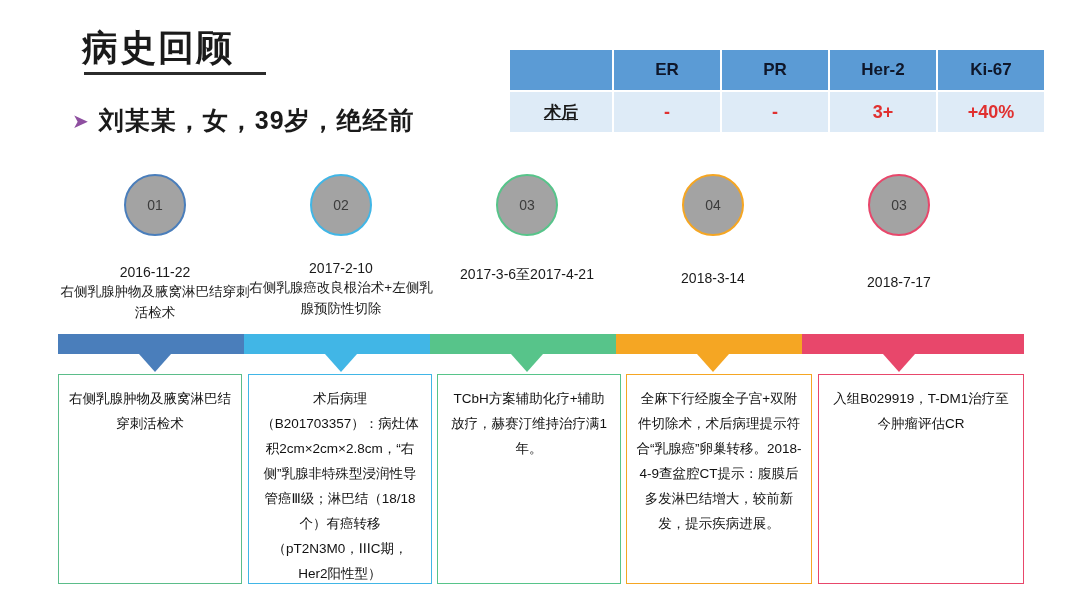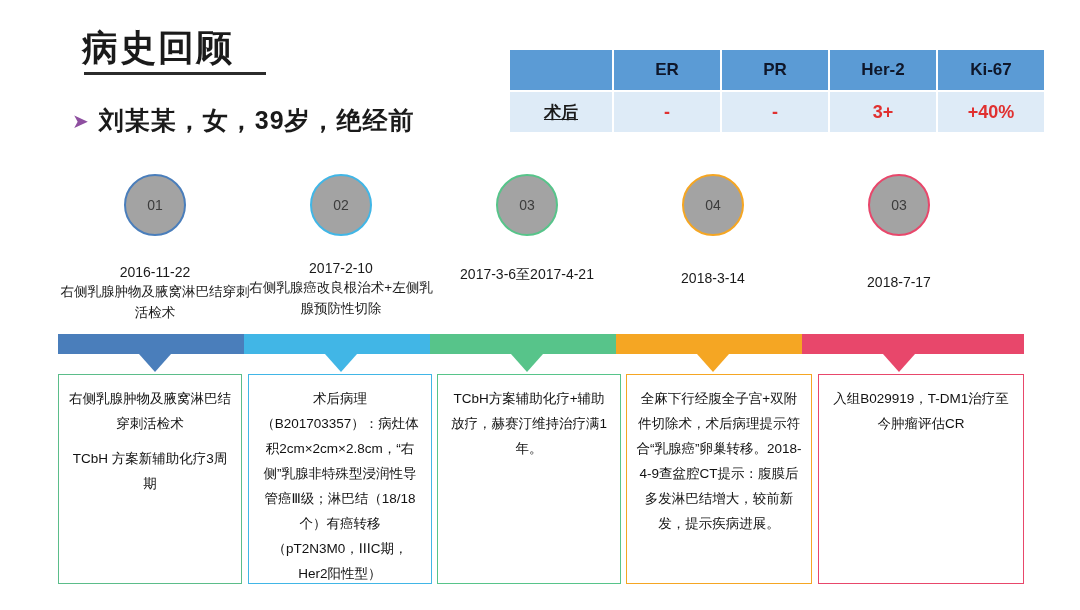--- a/index.html
+++ b/index.html
@@ -225,21 +225,20 @@
   <div id="seg-5" style="width: 222px; background: rgb(232, 71, 107);"></div>
 </div>
 <div class="band-arrow" id="arrow-1" style="left: 139px; border-top: 18px solid rgb(74, 126, 187);"></div>
 <div class="band-arrow" id="arrow-2" style="left: 325px; border-top: 18px solid rgb(65, 182, 230);"></div>
 <div class="band-arrow" id="arrow-3" style="left: 511px; border-top: 18px solid rgb(87, 196, 138);"></div>
 <div class="band-arrow" id="arrow-4" style="left: 697px; border-top: 18px solid rgb(245, 166, 35);"></div>
 <div class="band-arrow" id="arrow-5" style="left: 883px; border-top: 18px solid rgb(232, 71, 107);"></div>
 
 <div class="box" id="box-1" style="left: 58px; width: 184px; border-color: rgb(91, 189, 138);">
   <p>右侧乳腺肿物及腋窝淋巴结穿刺活检术</p>
-  <p>TCbH 方案新辅助化疗3周期</p>
 </div>
 <div class="box" id="box-2" style="left: 248px; width: 184px; border-color: rgb(65, 182, 230);">
   <p>术后病理（B201703357）：病灶体积2cm×2cm×2.8cm，“右侧”乳腺非特殊型浸润性导管癌Ⅲ级；淋巴结（18/18个）有癌转移（pT2N3M0，ⅠⅠⅠC期，Her2阳性型）</p>
 </div>
 <div class="box" id="box-3" style="left: 437px; width: 184px; border-color: rgb(87, 196, 138);">
   <p>TCbH方案辅助化疗+辅助放疗，赫赛汀维持治疗满1年。</p>
 </div>
 <div class="box" id="box-4" style="left: 626px; width: 186px; border-color: rgb(245, 166, 35);">
   <p>全麻下行经腹全子宫+双附件切除术，术后病理提示符合“乳腺癌”卵巢转移。2018-4-9查盆腔CT提示：腹膜后多发淋巴结增大，较前新发，提示疾病进展。</p>
 </div>

